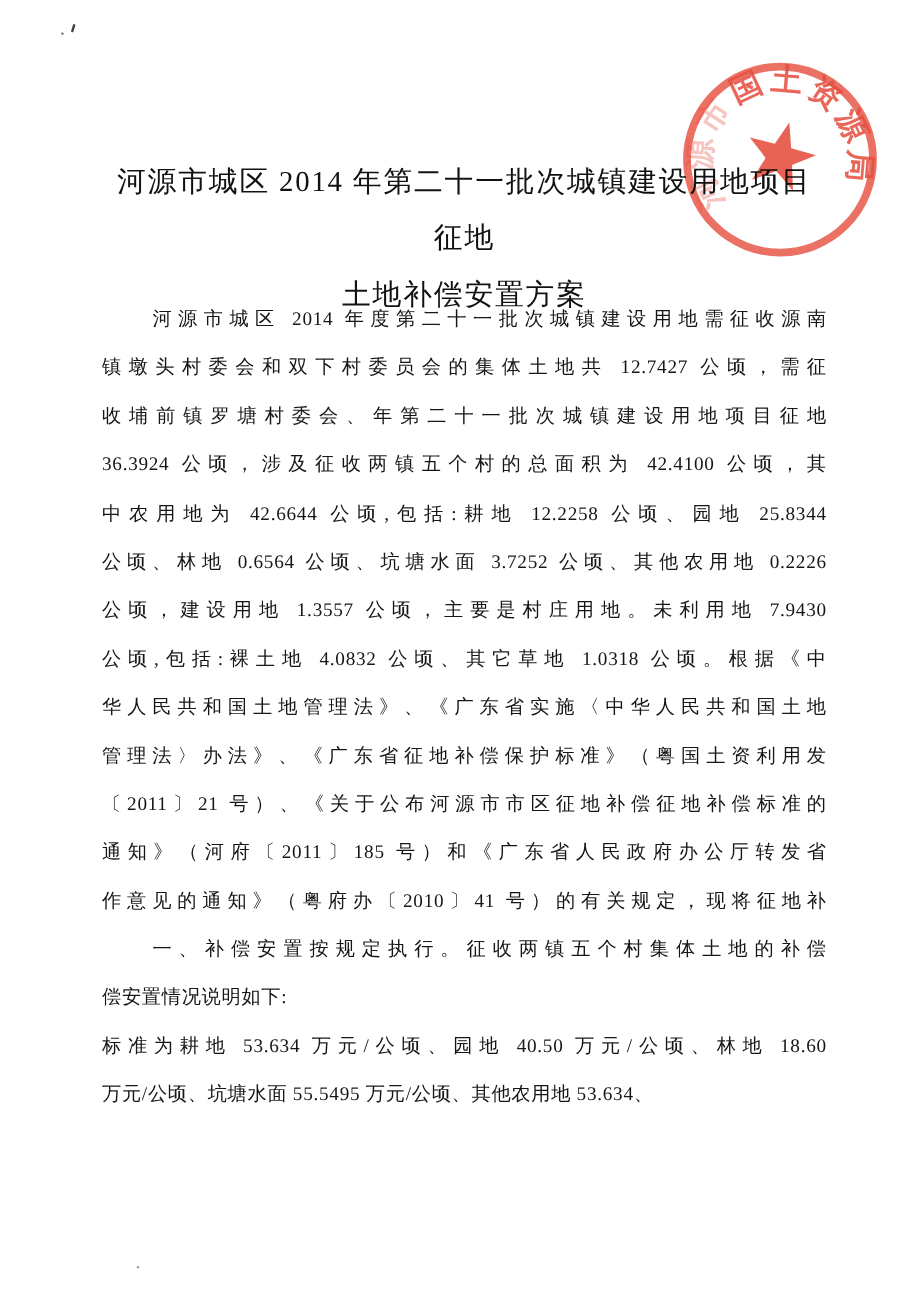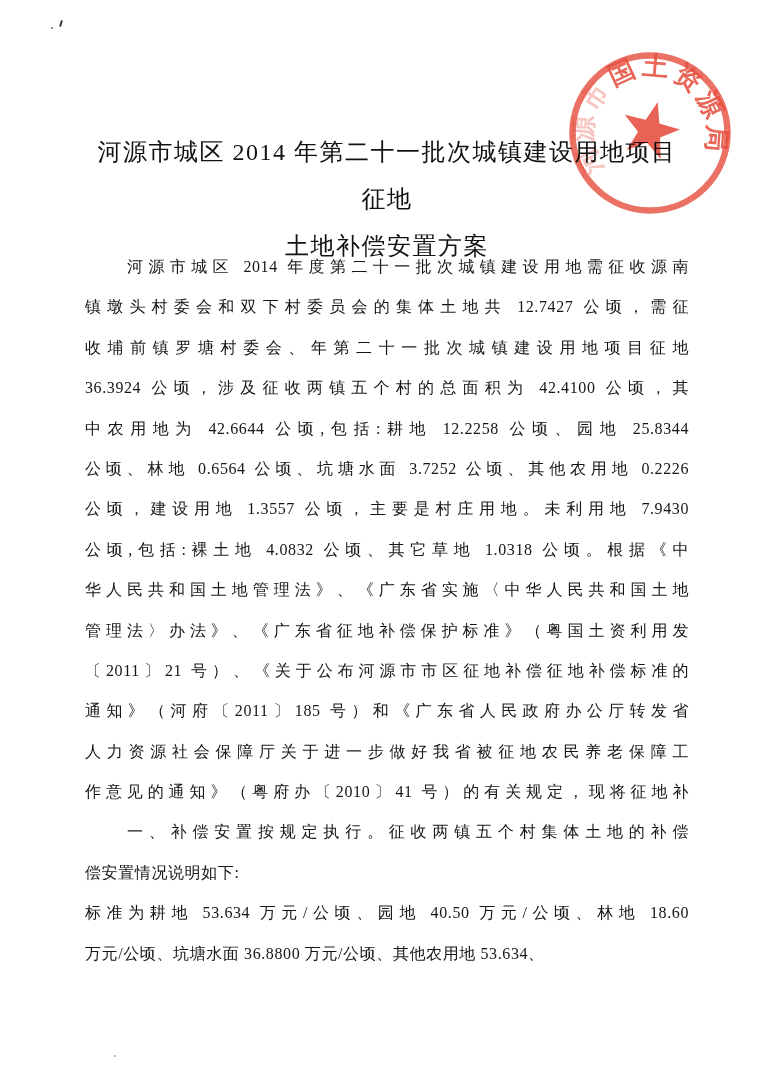--- a/index.html
+++ b/index.html
@@ -61,26 +61,25 @@
       <div class="body-line">收埔前镇罗塘村委会、年第二十一批次城镇建设用地项目征地</div>
       <div class="body-line">36.3924 公顷，涉及征收两镇五个村的总面积为 42.4100 公顷，其</div>
       <div class="body-line">中农用地为 42.6644 公顷,包括:耕地 12.2258 公顷、园地 25.8344</div>
       <div class="body-line">公顷、林地 0.6564 公顷、坑塘水面 3.7252 公顷、其他农用地 0.2226</div>
       <div class="body-line">公顷，建设用地 1.3557 公顷，主要是村庄用地。未利用地 7.9430</div>
       <div class="body-line">公顷,包括:裸土地 4.0832 公顷、其它草地 1.0318 公顷。根据《中</div>
       <div class="body-line">华人民共和国土地管理法》、《广东省实施〈中华人民共和国土地</div>
       <div class="body-line">管理法〉办法》、《广东省征地补偿保护标准》（粤国土资利用发</div>
       <div class="body-line">〔2011〕21 号）、《关于公布河源市市区征地补偿征地补偿标准的</div>
       <div class="body-line">通知》（河府〔2011〕185 号）和《广东省人民政府办公厅转发省</div>
-      <div class="body-line">人力资源社会保障厅关于进一步做好我省被征地农民养老保障工</div>
       <div class="body-line">作意见的通知》（粤府办〔2010〕41 号）的有关规定，现将征地补</div>
       <div class="body-line indent">一、补偿安置按规定执行。征收两镇五个村集体土地的补偿</div>
       <div class="body-line flush">偿安置情况说明如下:</div>
       <div class="body-line">标准为耕地 53.634 万元/公顷、园地 40.50 万元/公顷、林地 18.60</div>
-      <div class="body-line flush">万元/公顷、坑塘水面 36.8800 万元/公顷、其他农用地 53.634、</div>
+      <div class="body-line flush">万元/公顷、坑塘水面 55.5495 万元/公顷、其他农用地 53.634、</div>
     </div>
 
   <svg class="seal" viewBox="0 0 200 200" xmlns="http://www.w3.org/2000/svg">
     <defs>
       <path id="sealArcMain" d="M 64.29 54.30 A 58 58 0 0 1 155.16 117.92" fill="none"></path>
       <path id="sealArcFaint" d="M 54.30 135.71 A 58 58 0 0 1 61.19 56.90" fill="none"></path>
     </defs>
     <circle cx="100" cy="100" r="77.5" fill="none" stroke="#e54d3d" stroke-width="6.5" opacity="0.8"></circle>
     <g transform="translate(100,98) rotate(15)" opacity="0.88">
       <polygon fill="#e54d3d" points="0,-30 -7.05,-9.71 -28.53,-9.27 -11.41,3.71 -17.63,24.27 0,12 17.63,24.27 11.41,3.71 28.53,-9.27 7.05,-9.71"></polygon>

